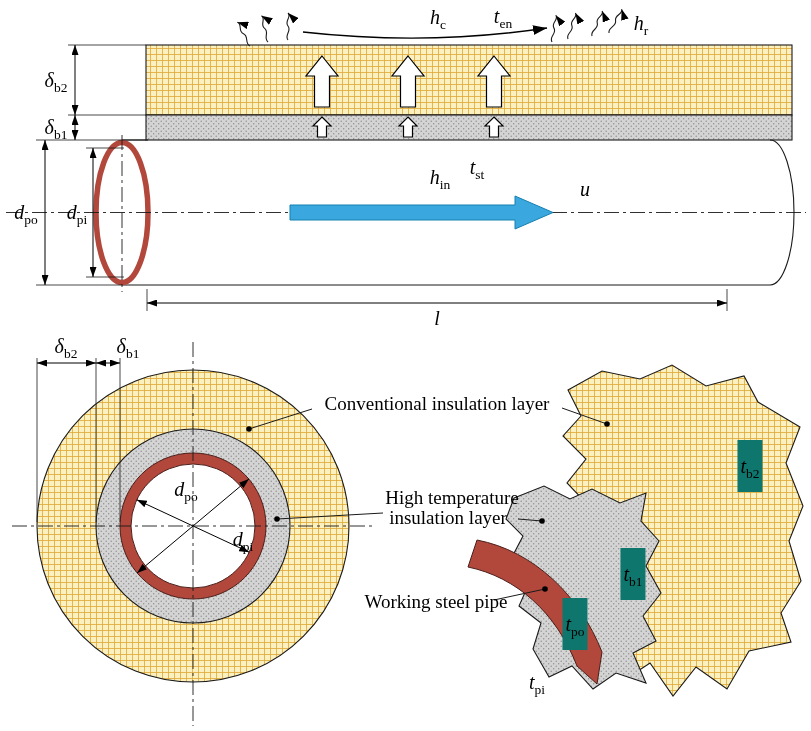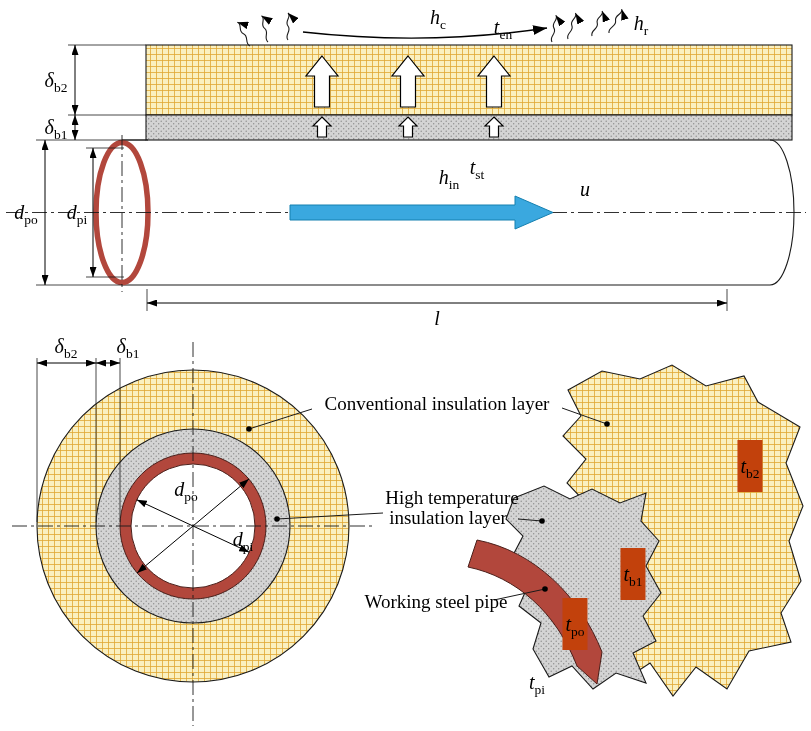--- a/index.html
+++ b/index.html
@@ -6,21 +6,21 @@
   .stage { position:relative; width:811px; height:731px; background:#fff;
            font-family:"Liberation Serif", serif; overflow:hidden; }
   .stage svg { position:absolute; left:0; top:0; }
 
   .vlabel { position:absolute; transform:translate(-50%,-50%);
             font-size:20px; color:#000; white-space:nowrap; line-height:1; z-index:5; }
   .vlabel i { font-style:italic; }
   .vlabel sub { font-size:13.5px; font-style:normal; line-height:0; }
   .anno { position:absolute; transform:translate(-50%,-50%);
           font-size:19px; color:#000; white-space:nowrap; line-height:1; z-index:5; }
-  .halo { background:#c2410c; padding:16px 3px; }
+  .halo { background:#0f766e; padding:16px 3px; }
 
   .outline { stroke:#1a1a1a; stroke-width:1.1; }
   .thin    { stroke:#1a1a1a; stroke-width:0.8; fill:none; }
   .lead    { stroke:#1a1a1a; stroke-width:1; fill:none; }
   .cl      { stroke:#1a1a1a; stroke-width:0.9; fill:none; stroke-dasharray:15 4 3 4; }
   .dim     { stroke:#000; stroke-width:1; fill:none; }
   .blockarrow { fill:#fff; stroke:#000; stroke-width:1.2; }
 </style>
 </head>
 <body>
@@ -137,27 +137,27 @@
     <path d="M494,600 L545,589" class="lead"></path>
     <circle cx="249" cy="429" r="2.8" fill="#000"></circle>
     <circle cx="607" cy="424" r="2.8" fill="#000"></circle>
     <circle cx="277" cy="519" r="2.8" fill="#000"></circle>
     <circle cx="542" cy="521" r="2.8" fill="#000"></circle>
     <circle cx="545" cy="589" r="2.8" fill="#000"></circle>
   </g>
 </svg>
 
 <span class="vlabel" style="left:438px; top:17px"><i>h</i><sub>c</sub></span>
-<span class="vlabel" style="left:503px; top:27px"><i>t</i><sub>en</sub></span>
+<span class="vlabel" style="left:503px; top:16px"><i>t</i><sub>en</sub></span>
 <span class="vlabel" style="left:641px; top:23px"><i>h</i><sub>r</sub></span>
 <span class="vlabel" style="left:56px; top:80px"><i>δ</i><sub>b2</sub></span>
 <span class="vlabel" style="left:56px; top:127px"><i>δ</i><sub>b1</sub></span>
 <span class="vlabel" style="left:26px; top:212px"><i>d</i><sub>po</sub></span>
 <span class="vlabel" style="left:77px; top:212px"><i>d</i><sub>pi</sub></span>
-<span class="vlabel" style="left:449px; top:177px"><i>h</i><sub>in</sub></span>
+<span class="vlabel" style="left:440px; top:177px"><i>h</i><sub>in</sub></span>
 <span class="vlabel" style="left:477px; top:167px"><i>t</i><sub>st</sub></span>
 <span class="vlabel" style="left:585px; top:189px"><i>u</i><sub></sub></span>
 <span class="vlabel" style="left:437px; top:318px"><i>l</i><sub></sub></span>
 
 <span class="vlabel" style="left:66px; top:346px"><i>δ</i><sub>b2</sub></span>
 <span class="vlabel" style="left:128px; top:346px"><i>δ</i><sub>b1</sub></span>
 <span class="vlabel" style="left:186px; top:489px"><i>d</i><sub>po</sub></span>
 <span class="vlabel" style="left:243px; top:539px"><i>d</i><sub>pi</sub></span>
 
 <span class="vlabel halo" style="left:750px; top:466px"><i>t</i><sub>b2</sub></span>

